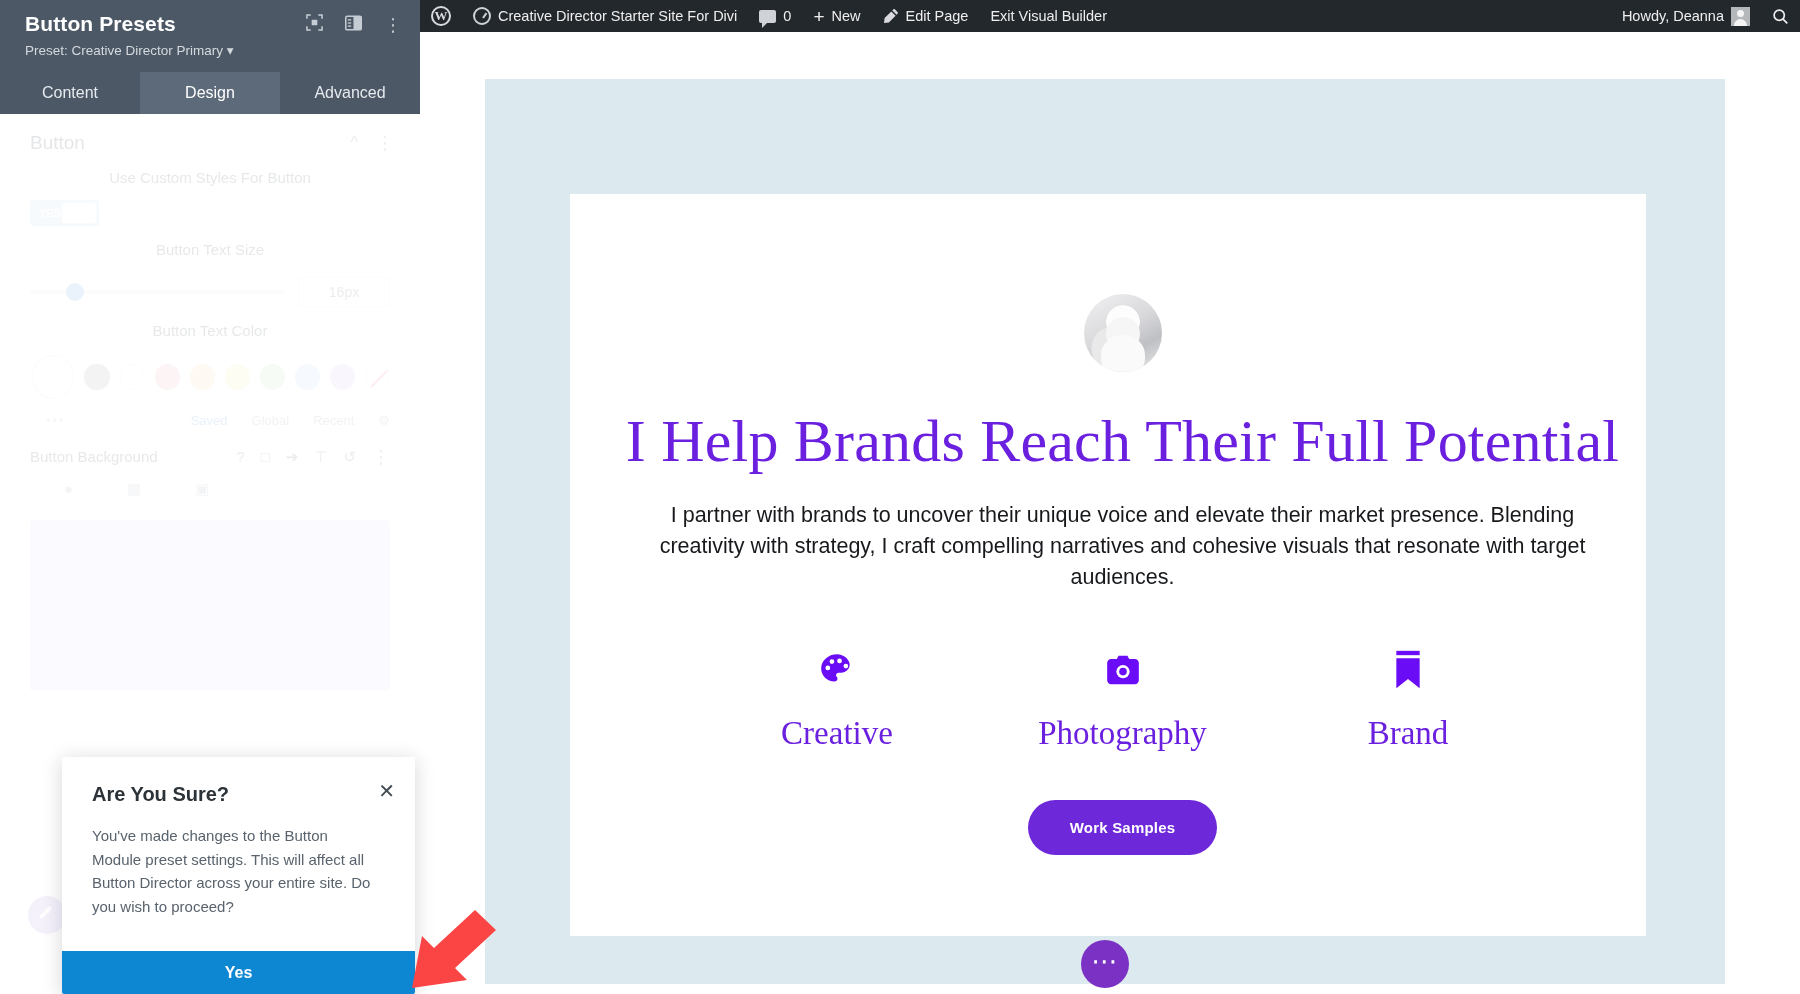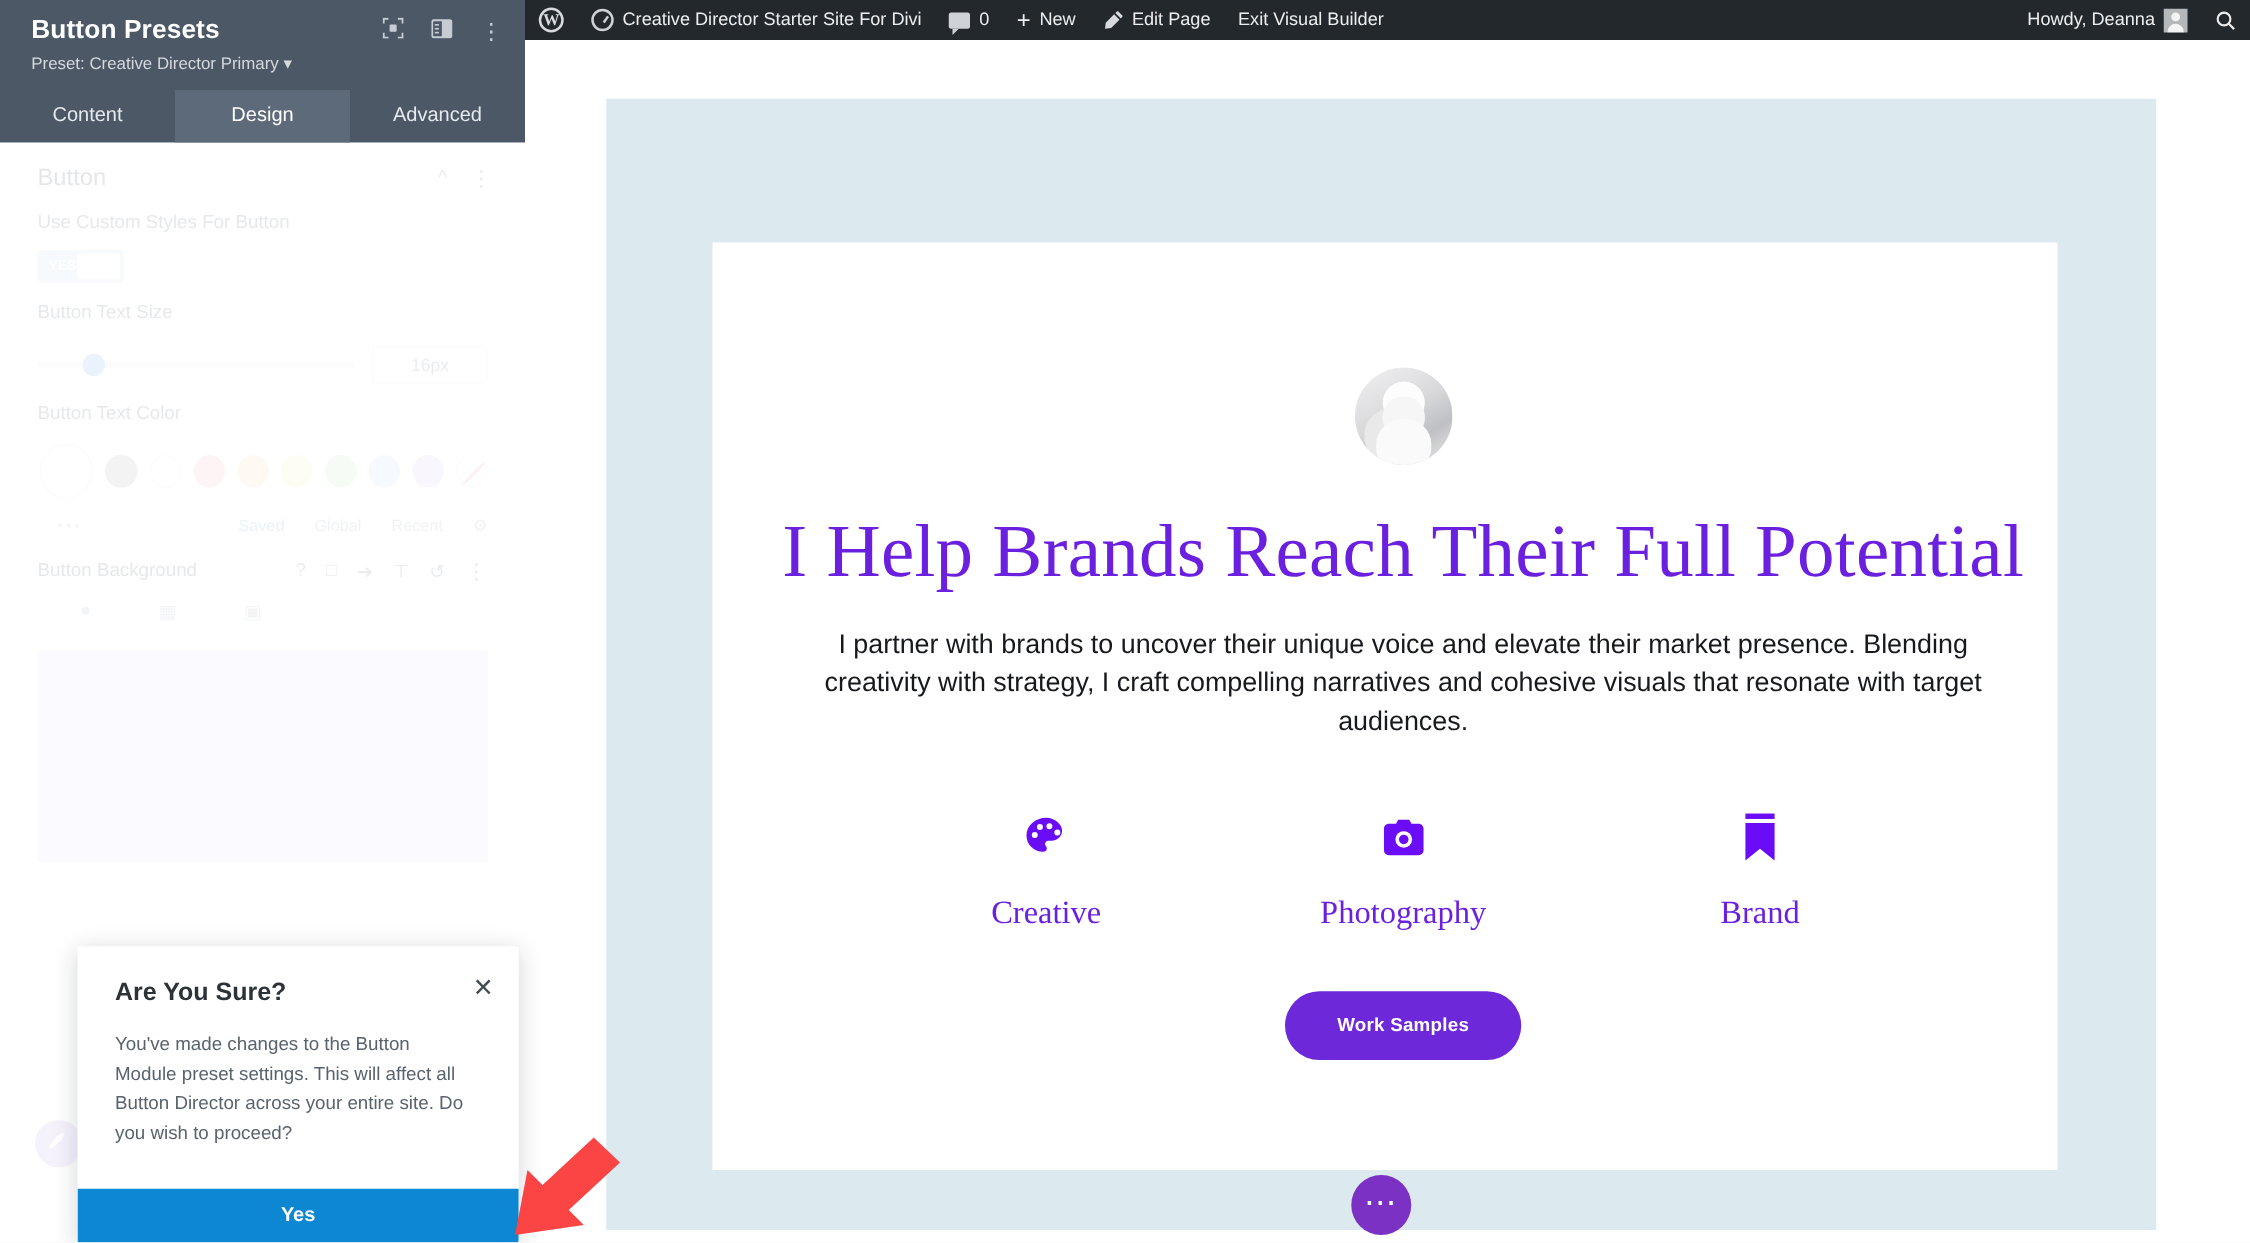--- a/index.html
+++ b/index.html
@@ -107,21 +107,21 @@
     margin: 26px auto 12px; max-width: 960px; font-weight: 400;
   }
   .feature-row {
     display: flex; justify-content: space-between;
     margin: 54px 118px 0;
   }
   .feature { width: 240px; text-align: center; }
   .feature-icon { height: 46px; display: flex; align-items: center; justify-content: center; }
   .feature-label {
     font-family: "Liberation Serif", serif;
-    font-size: 26px; color: #6b20e0; margin-top: 22px;
+    font-size: 33px; color: #6b20e0; margin-top: 22px;
   }
   .cta-wrap { margin-top: 48px; }
   .cta-btn {
     display: inline-block; background: #6d28d9; color: #ffffff;
     font-size: 15px; font-weight: bold; letter-spacing: 0.2px;
     padding: 19px 42px; border-radius: 40px; border: none; cursor: pointer;
     font-family: "Liberation Sans", sans-serif;
   }
   .fab {
     position: absolute; left: 50%; margin-left: -24px; top: 861px;
@@ -158,21 +158,21 @@
 
   .panel-body { position: relative; height: 880px; background: #ffffff; }
   .faded { opacity: 0.13; }
   .sec-title-row {
     display: flex; align-items: center; justify-content: space-between;
     padding: 18px 26px 0 30px;
   }
   .sec-title { font-size: 19px; color: #3a4552; }
   .sec-ctrls { display: flex; gap: 18px; color: #6b7684; align-items: center; }
   .field { padding: 14px 30px 0; }
-  .field-label { font-size: 15px; color: #4a5460; line-height: 1.35; }
+  .field-label { font-size: 15px; color: #4a5460; line-height: 1.35; text-align: center; }
   .toggle {
     margin-top: 12px; width: 69px; height: 26px; background: #c7e0f7;
     border-radius: 3px; display: flex; align-items: center; position: relative;
   }
   .toggle-txt { font-size: 11px; font-weight: bold; color: #ffffff; margin-left: 9px; }
   .toggle-knob {
     position: absolute; right: 2px; top: 2px; width: 36px; height: 22px;
     background: #ffffff; border-radius: 3px; border: 1px solid #d5e4f2;
   }
   .slider-row { display: flex; align-items: center; gap: 14px; margin-top: 16px; }

